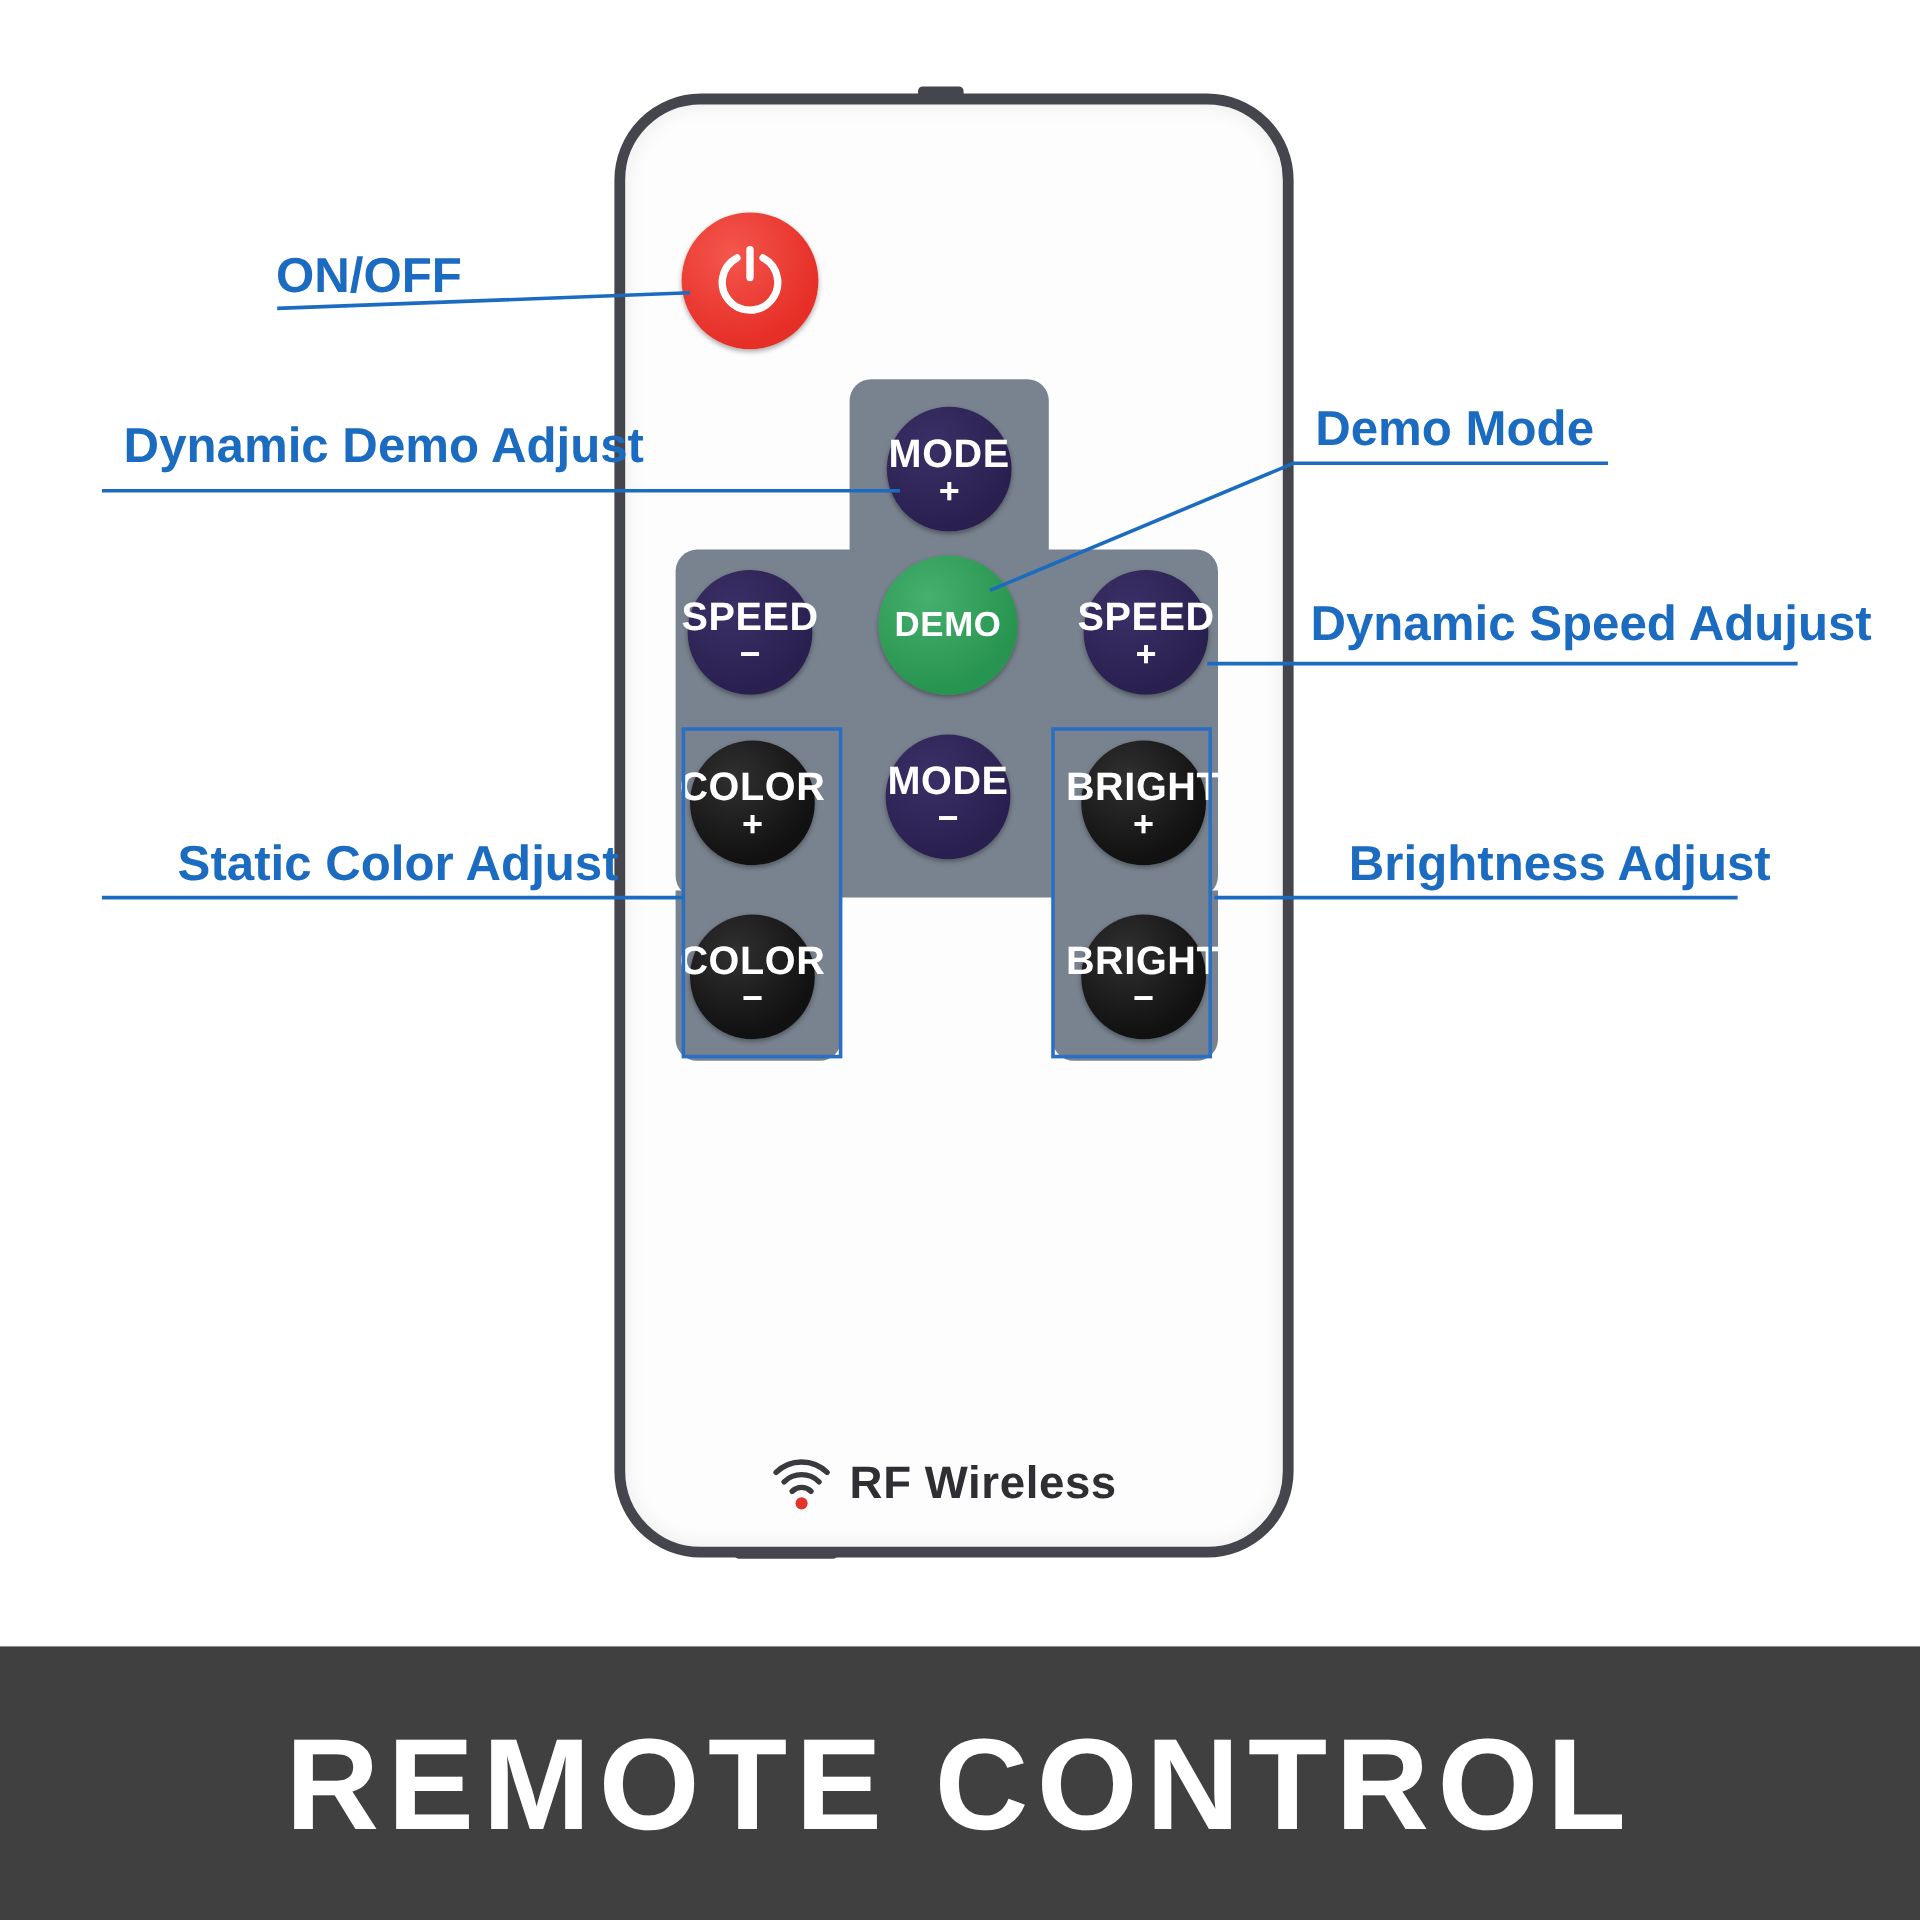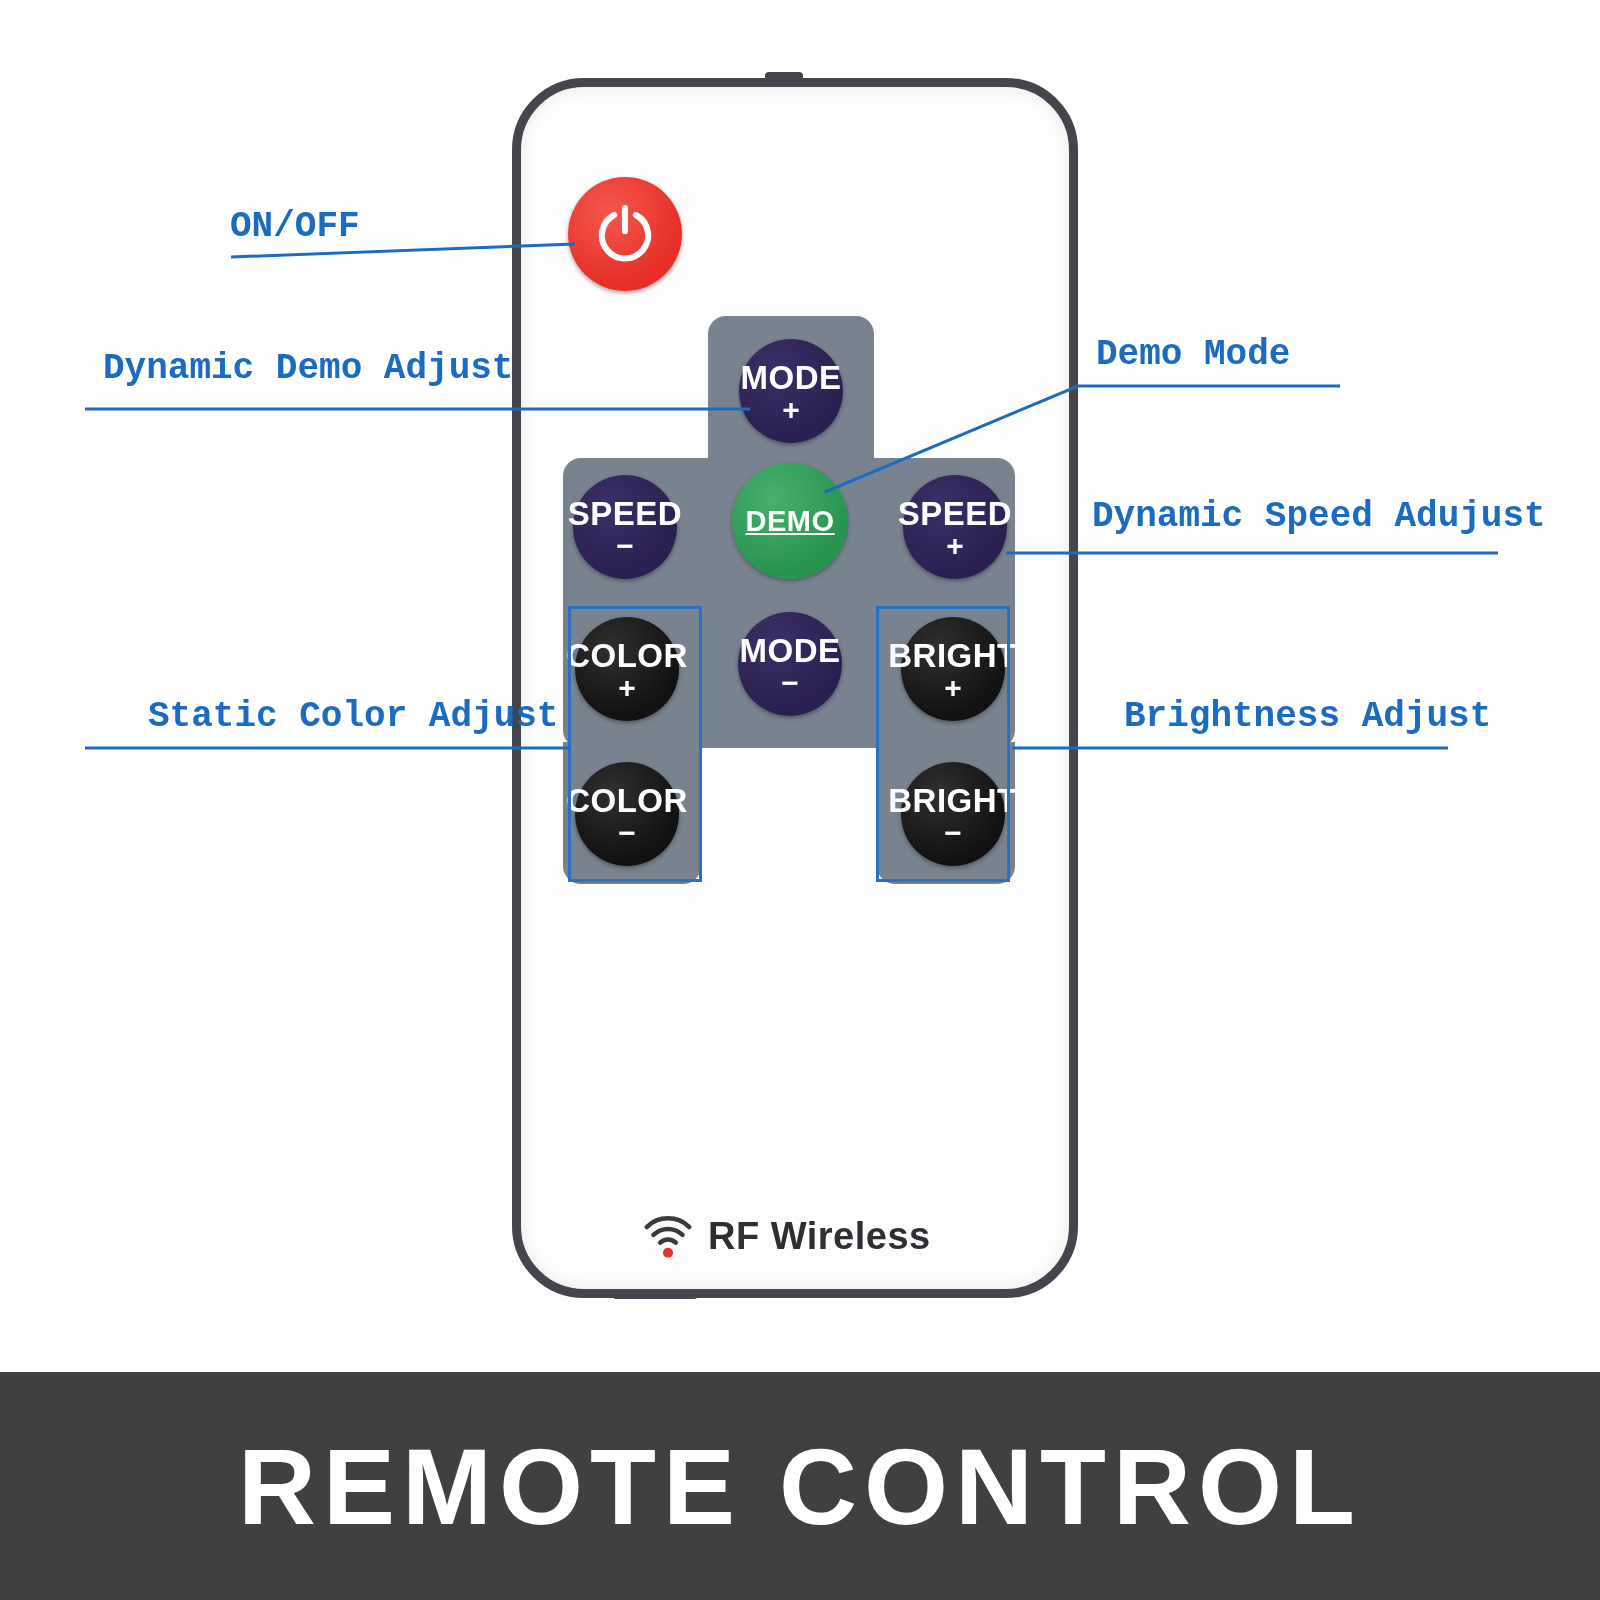--- a/index.html
+++ b/index.html
@@ -40,32 +40,32 @@
   }
   .btn .l1{font-size:33px;letter-spacing:.5px;line-height:1;}
   .btn .l2{font-size:30px;line-height:.8;margin-top:4px;}
   .btn-navy{background:radial-gradient(circle at 36% 30%,#3b3066,#2a2050 70%);}
   .btn-black{background:radial-gradient(circle at 36% 30%,#303030,#111111 70%);}
   .btn-demo{background:radial-gradient(circle at 36% 30%,#46b06e,#27944f 70%);}
   .btn-demo .l1{font-size:29px;}
   .btn-power{background:radial-gradient(circle at 36% 30%,#f4564d,#e62f27 70%);}
   .b-mode-plus {left:739px;top:339px;width:104px;height:104px;}
   .b-speed-minus{left:573px;top:475px;width:104px;height:104px;}
-  .b-demo      {left:732px;top:463px;width:116px;height:116px;text-decoration:underline;}
+  .b-demo      {left:732px;top:463px;width:116px;height:116px;}
   .b-speed-plus{left:903px;top:475px;width:104px;height:104px;}
   .b-color-plus{left:575px;top:617px;width:104px;height:104px;}
   .b-mode-minus{left:738px;top:612px;width:104px;height:104px;}
   .b-bright-plus{left:901px;top:617px;width:104px;height:104px;}
   .b-color-minus{left:575px;top:762px;width:104px;height:104px;}
   .b-bright-minus{left:901px;top:762px;width:104px;height:104px;}
   .b-power{left:568px;top:177px;width:114px;height:114px;}
   
   .callout{
-    position:absolute;color:#1b6cc0;font-size:36px;font-weight:bold;
-    white-space:nowrap;z-index:6;font-family:Liberation Mono, monospace;
+    position:absolute;color:#1b6cc0;font-size:41px;font-weight:bold;
+    white-space:nowrap;z-index:6;
   }
   .c-on-off{left:230px;top:206px;}
   .c-dynamic-mode{left:103px;top:348px;}
   .c-demo-mode{left:1096px;top:334px;}
   .c-dynamic-speed{left:1092px;top:496px;}
   .c-static-color{left:148px;top:696px;}
   .c-brightness{left:1124px;top:696px;}
   
   #lines{position:absolute;left:0;top:0;z-index:5;pointer-events:none;}
   

